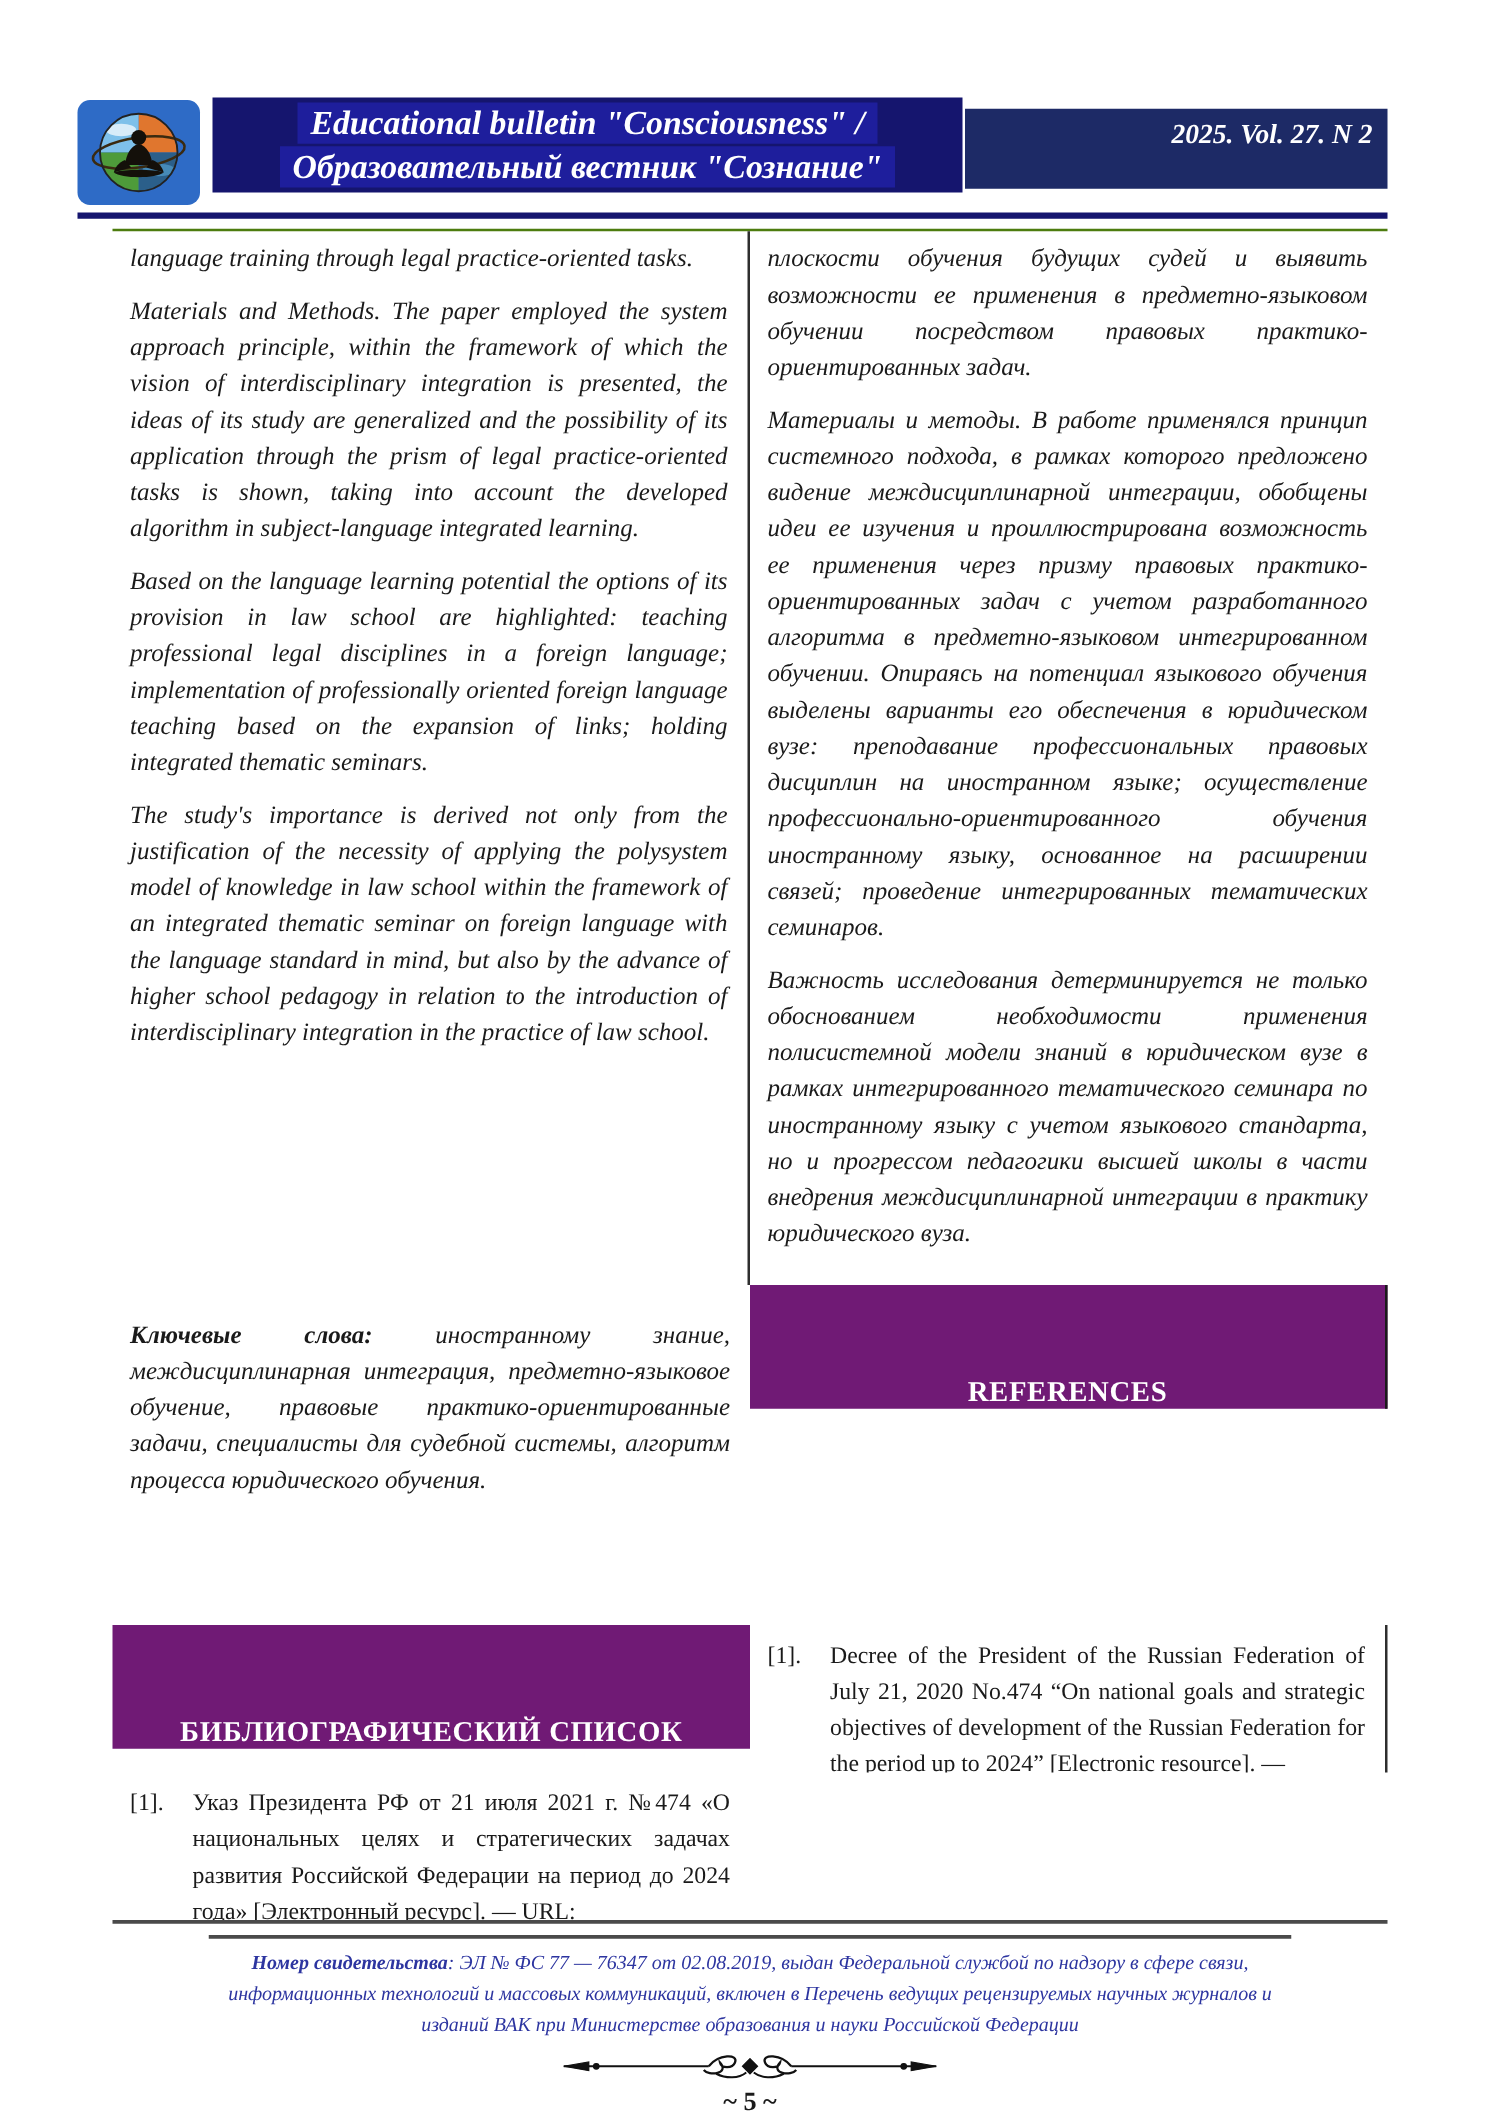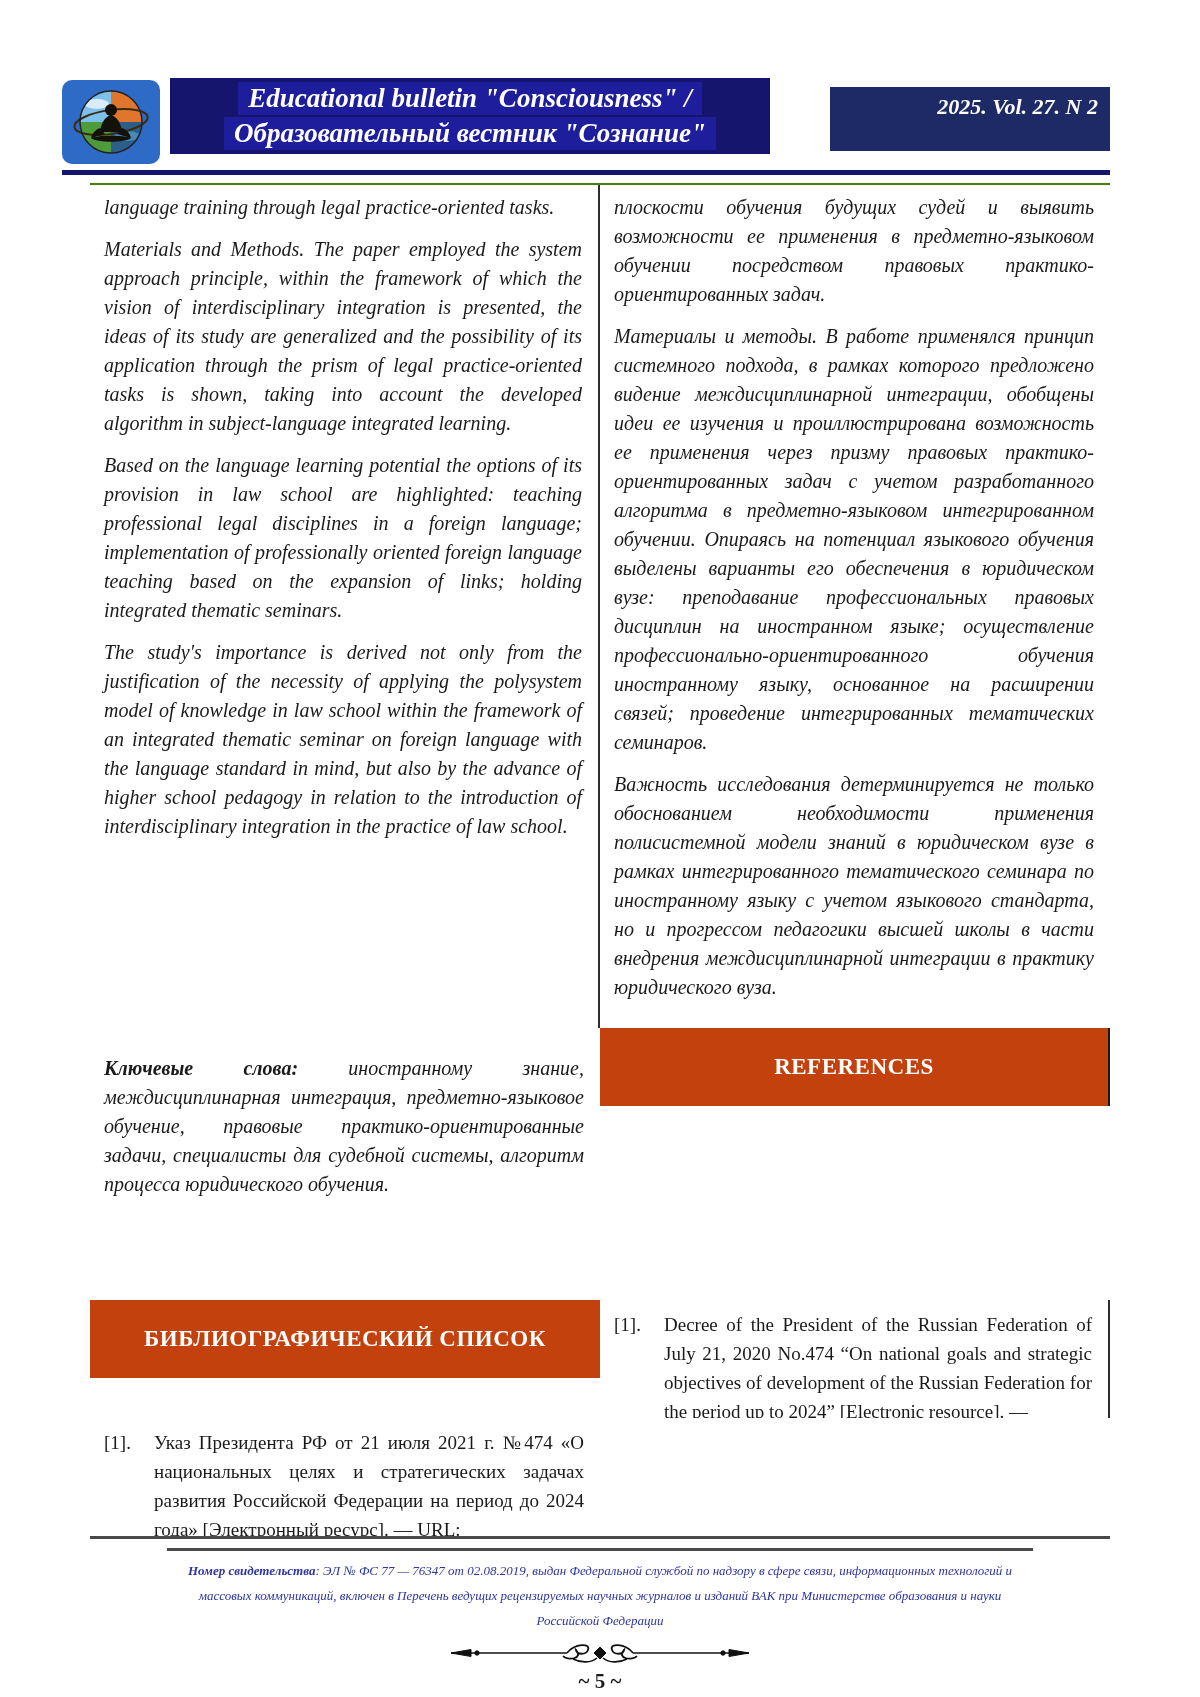--- a/index.html
+++ b/index.html
@@ -18,38 +18,38 @@
   .title-box{
     position:absolute;left:80px;top:0;width:600px;height:76px;background:#15156e;
     display:flex;flex-direction:column;align-items:center;justify-content:center;gap:2px;
   }
   .title-box .line{
     display:inline-block;background:#1e1e9c;color:#ffffff;
     font-style:italic;font-weight:bold;font-size:27px;line-height:33px;padding:0 10px;
     white-space:nowrap;
   }
   .issue-box{
-    position:absolute;right:0;top:9px;width:280px;height:64px;background:#1d2a66;
+    position:absolute;right:0;top:9px;width:338px;height:64px;background:#1d2a66;
     color:#ffffff;text-align:right;padding:6px 12px 0 0;box-sizing:border-box;
   }
   .issue-box .issue{font-style:italic;font-weight:bold;font-size:22px;line-height:27px;}
   .issue-box .url{font-style:italic;font-size:21px;line-height:26px;}
   .header-rule{height:5px;background:#15156e;margin:8px 0 8px -28px;width:1048px;}
 
   
   .columns{
     display:grid;grid-template-columns:1fr 1fr;
     border-top:2px solid #4d7c0f;border-bottom:3px solid #4a4a4a;
   }
   .cell{padding:8px 16px 0 14px;box-sizing:border-box;overflow:hidden;}
   .cell.left{border-right:2px solid #2e2e2e;}
   .row-abstract{height:843px;}
   .row-keywords{height:272px;padding-top:26px;}
   .row-banner{
-    height:78px;background:#c2410c;display:flex;align-items:center;justify-content:center;
+    height:99px;background:#701a75;display:flex;align-items:flex-end;justify-content:center;
     padding:0;overflow:hidden;
   }
   .row-banner.left{border-right:2px solid #1a1a1a;}
   .banner-text{
     color:#ffffff;font-weight:bold;font-size:23px;letter-spacing:.5px;text-align:center;
   }
   .row-refs{height:118px;padding-top:10px;}
 
   .abstract p{
     font-style:italic;font-size:20px;line-height:29px;text-align:justify;
@@ -60,21 +60,21 @@
 
   .ref{display:flex;font-size:19px;line-height:29px;}
   .ref .ref-num{flex:none;width:50px;}
   .ref .ref-text{flex:1;text-align:justify;}
 
   
   .footer{
     width:866px;margin:9px auto 0 auto;border-top:3px solid #4a4a4a;padding-top:7px;
   }
   .footer p{
-    margin:0;text-align:center;font-style:italic;font-size:13px;line-height:25px;color:#2d35a0;
+    margin:0;text-align:center;font-style:italic;font-size:16px;line-height:25px;color:#2d35a0;
   }
   .footer .cert-label{font-weight:bold;}
   .ornament{display:block;margin:6px auto 0 auto;}
   .page-num{text-align:center;font-weight:bold;font-size:21px;margin-top:2px;}
 </style>
 </head>
 <body>
 
 <div class="page">
 

